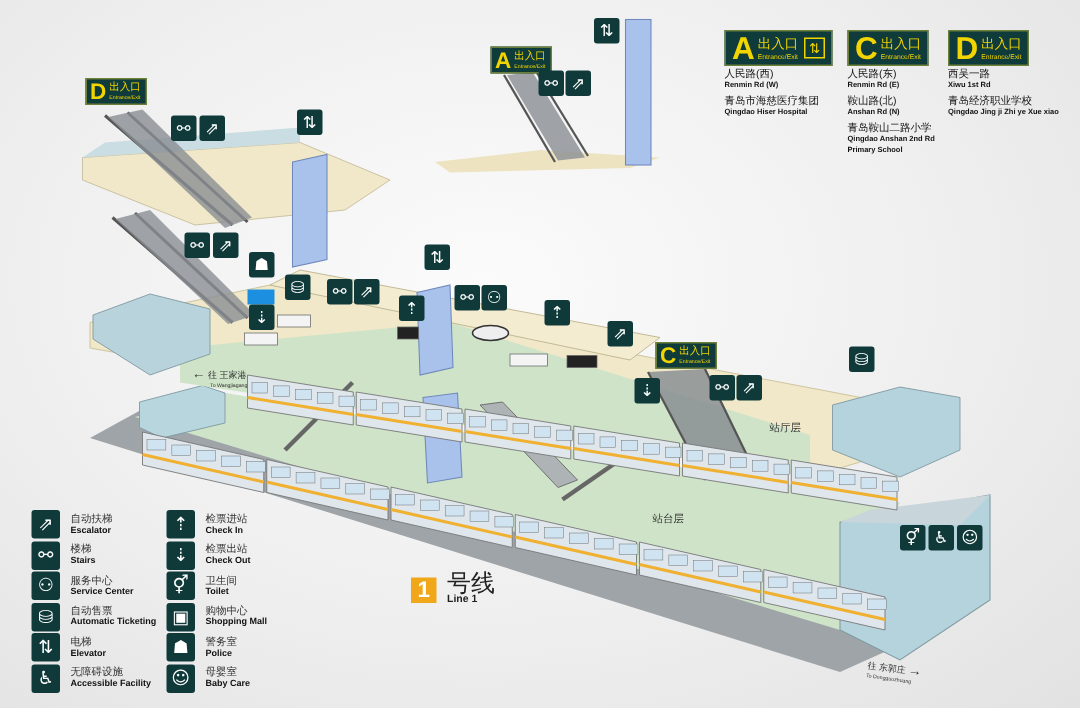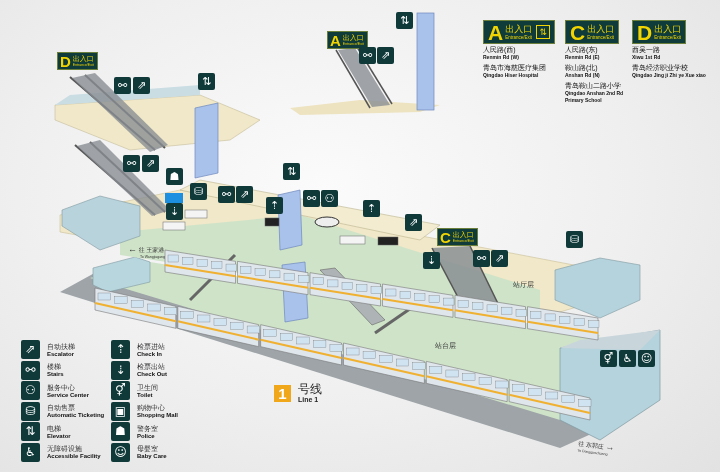--- a/index.html
+++ b/index.html
@@ -18,21 +18,21 @@
   .big-exit .cn { font-size:9px; line-height:11px; }
   .big-exit .en { font-size:4.5px; line-height:5px; }
   .exit-info { position:absolute; font-size:7px; color:#111; line-height:8px; }
   .exit-info .en { font-size:5px; font-weight:bold; line-height:7px; }
   .legend-item { position:absolute; display:flex; align-items:center; }
   .legend-item .licon { width:19px; height:19px; background:#103a3a; border-radius:2px; color:#fff; font-size:12px; line-height:19px; text-align:center; margin-right:7px; font-family:"DejaVu Sans",sans-serif; }
   .legend-item .cn { font-size:7px; color:#333; line-height:9px; }
   .legend-item .en { font-size:6px; color:#111; font-weight:bold; line-height:7px; }
   .line-badge { position:absolute; display:flex; align-items:center; }
   .line-badge .num { width:17px; height:17px; background:#f0a81a; color:#fff; font-weight:bold; font-size:15px; line-height:17px; text-align:center; margin-right:7px; }
-  .line-badge .cn { font-size:12px; color:#222; line-height:13px; }
+  .line-badge .cn { font-size:16px; color:#222; line-height:13px; }
   .line-badge .en { font-size:7px; color:#222; font-weight:bold; line-height:8px; }
   .floor-label { position:absolute; font-size:7px; color:#333; }
   .dir-label { position:absolute; font-size:6px; color:#333; }
   .dir-label .en { font-size:3.5px; display:block; }
 </style>
 </head>
 <body>
 
 <svg id="map" width="720" height="472">
 

